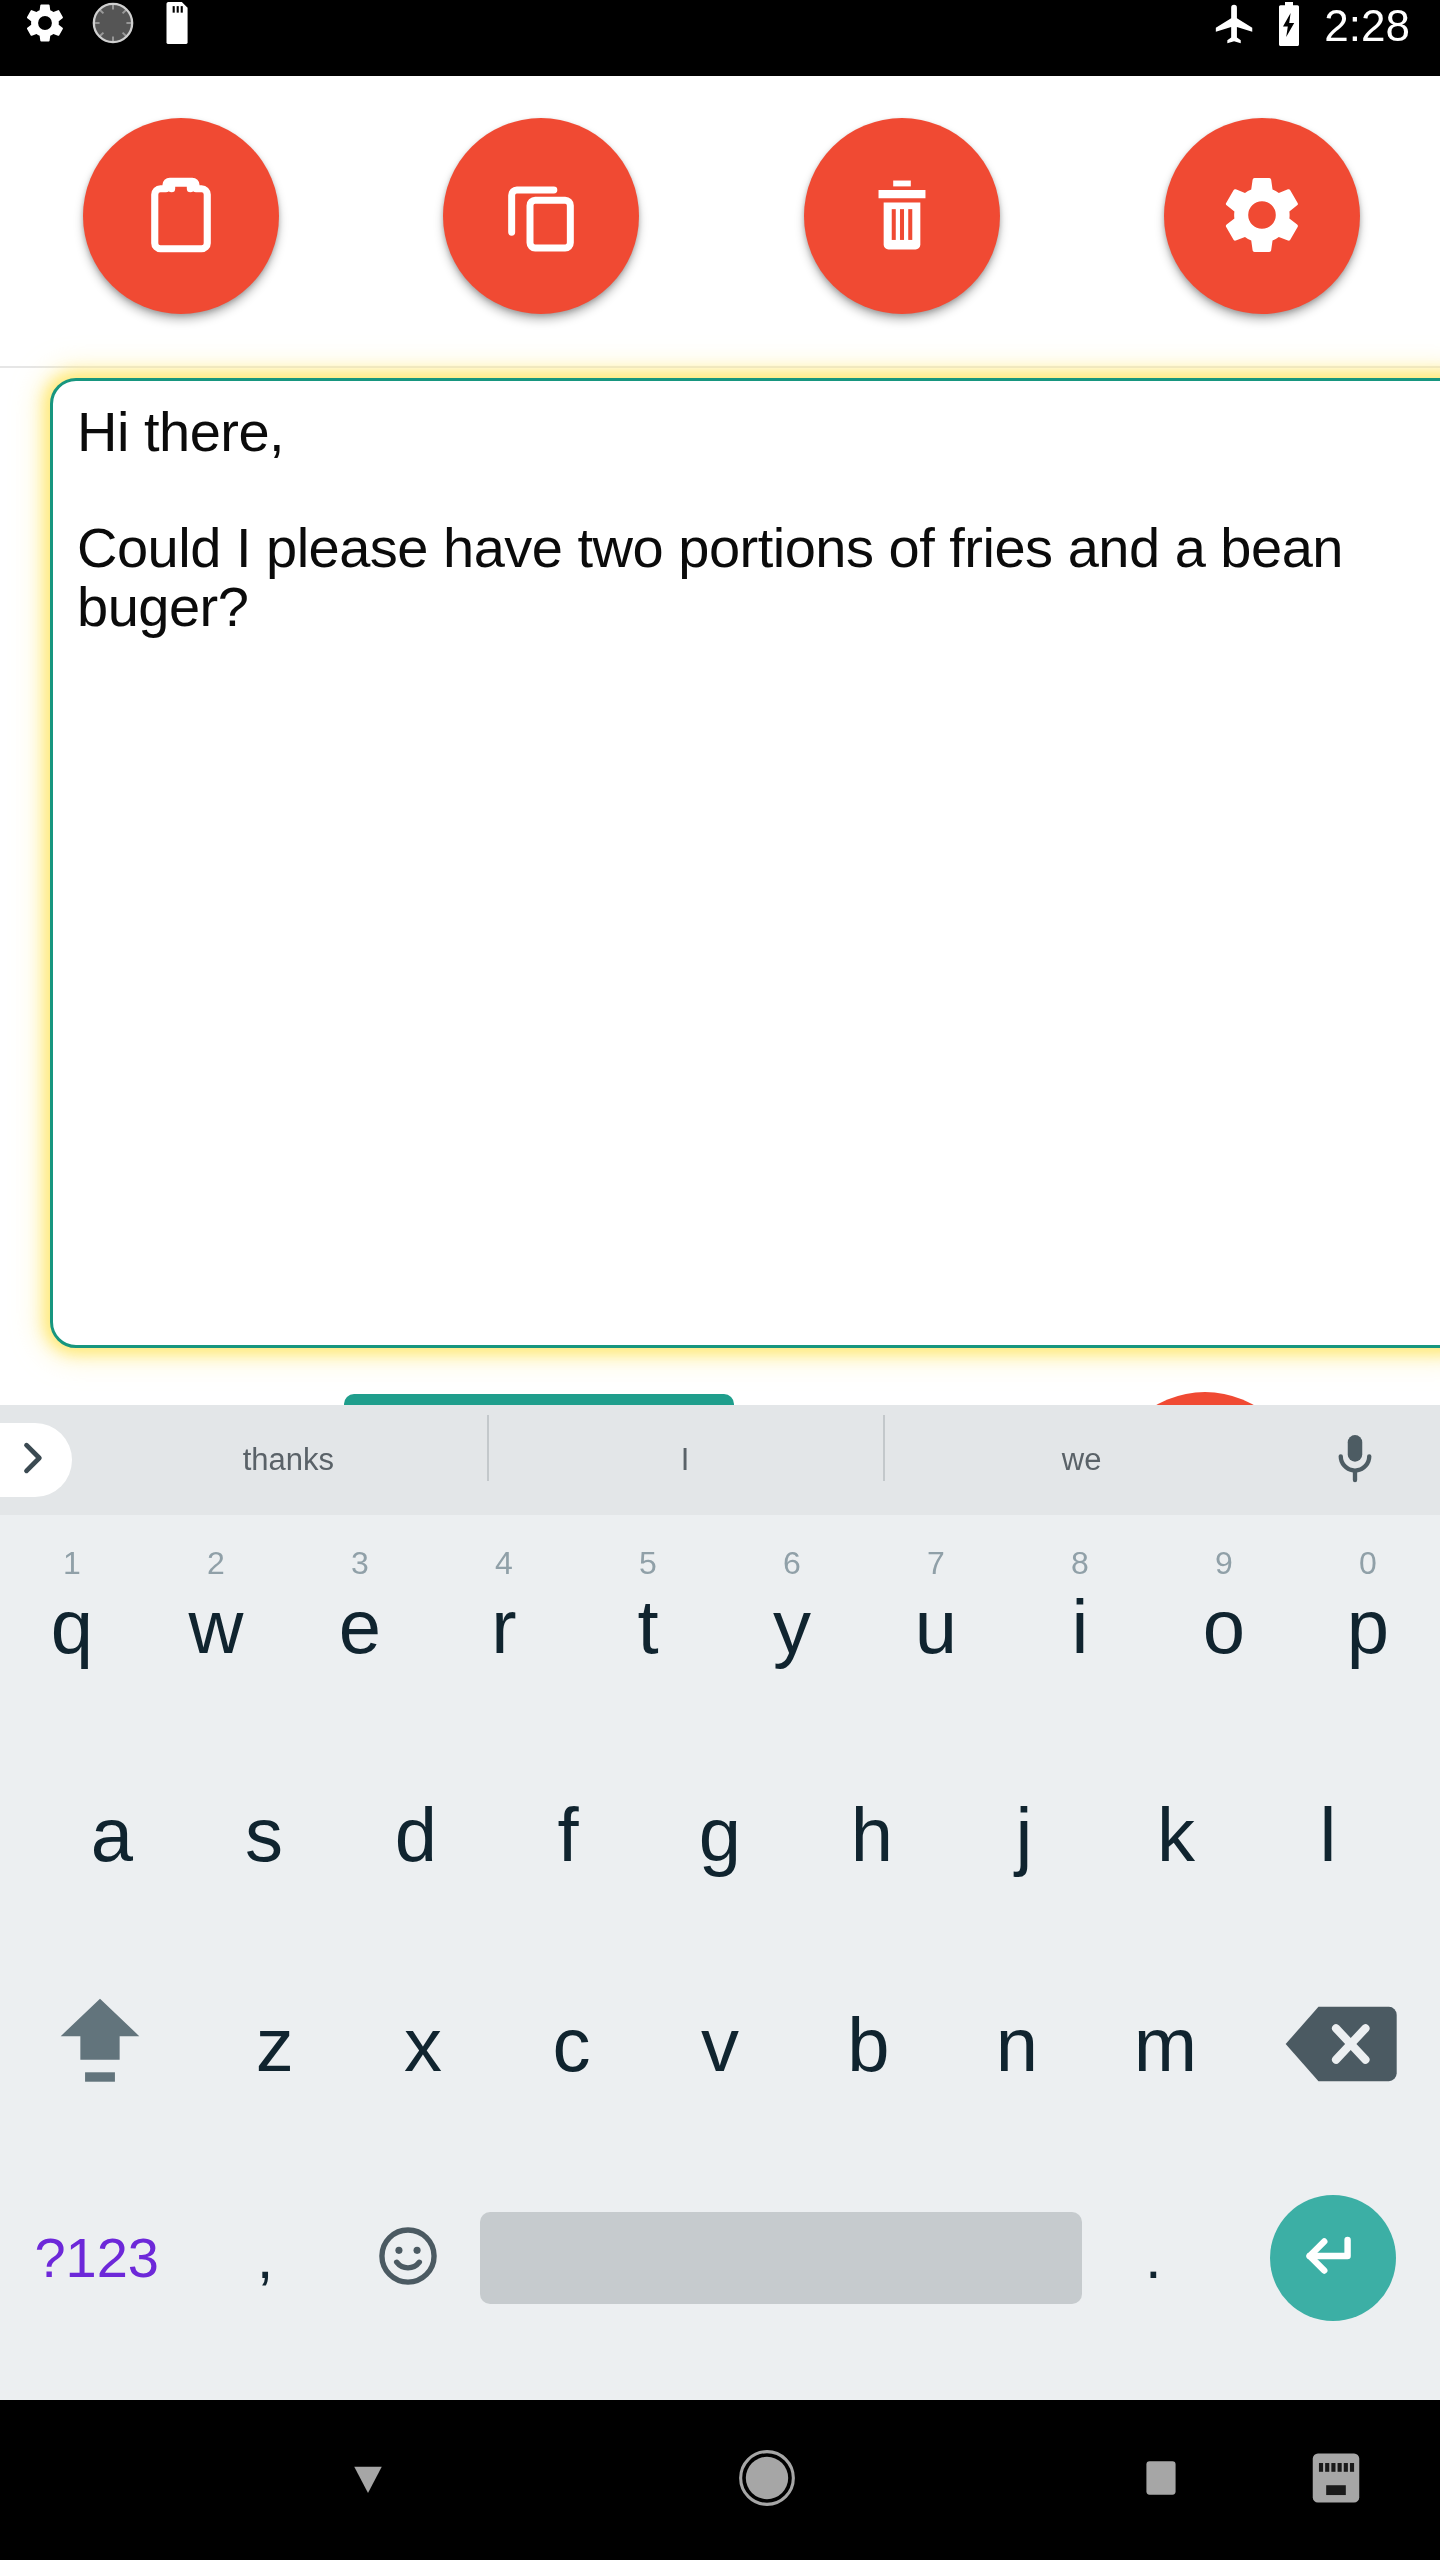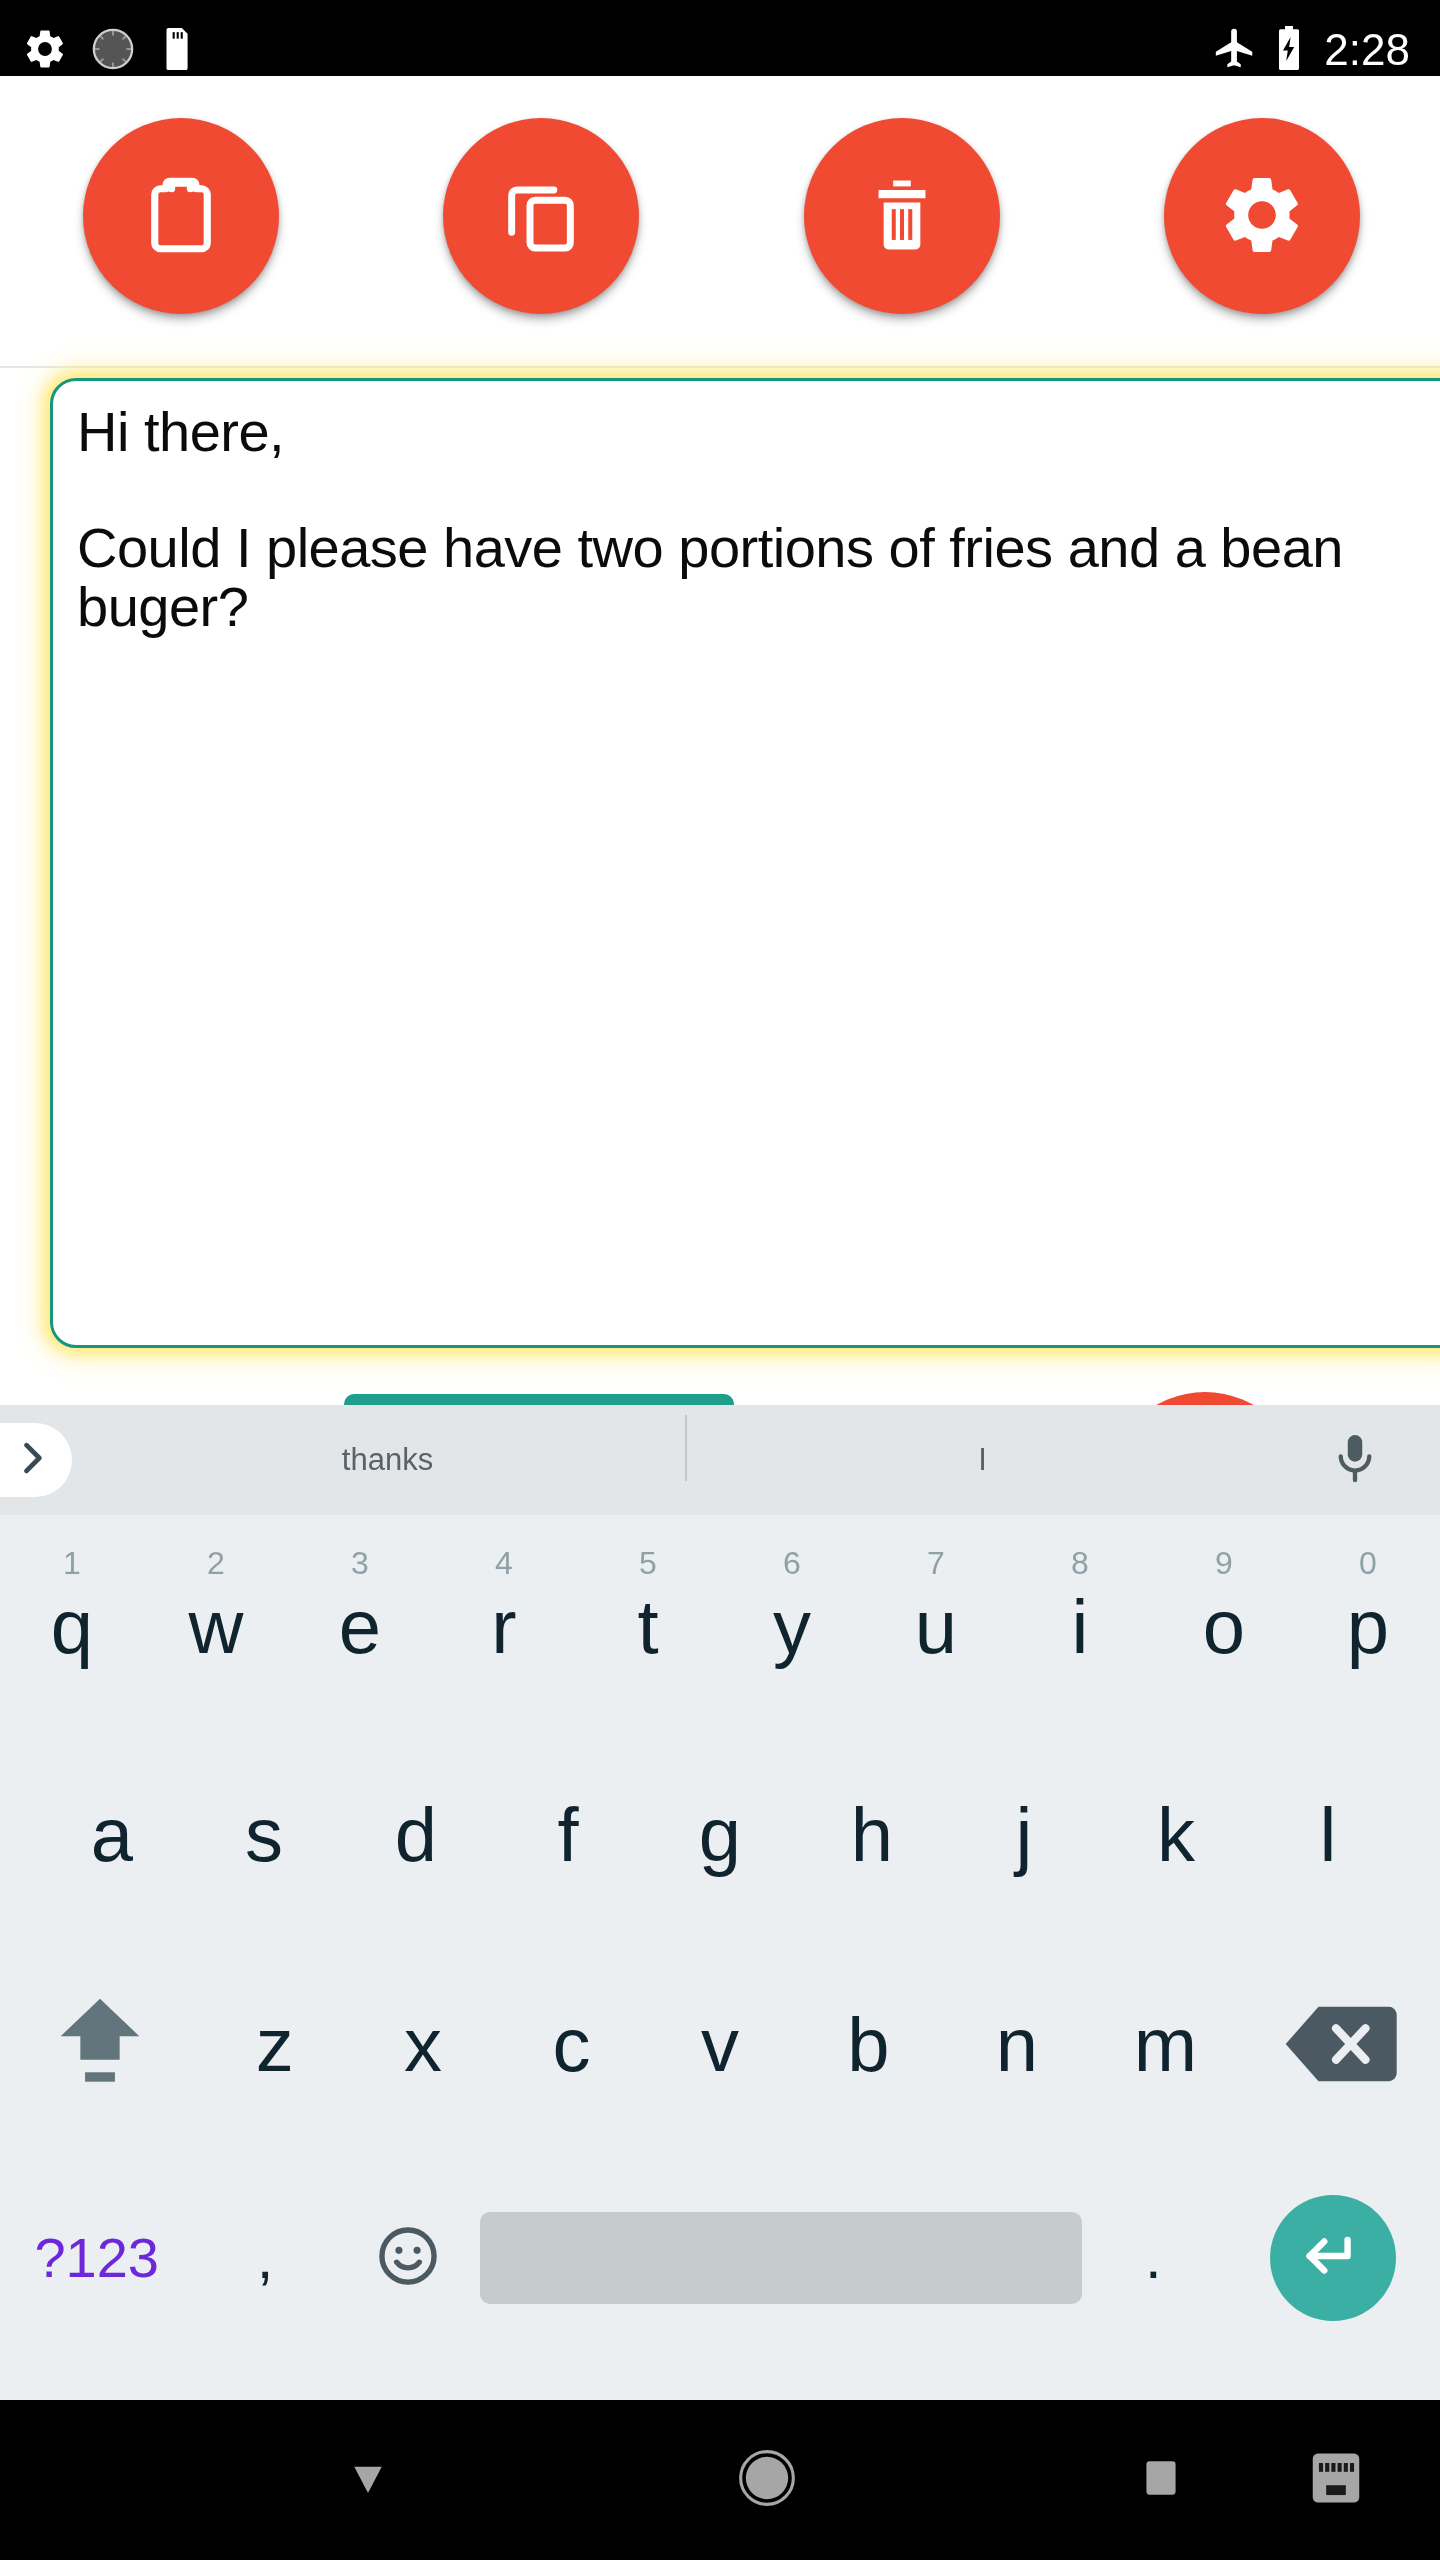--- a/index.html
+++ b/index.html
@@ -13,21 +13,21 @@
     position: relative;
     width: 1440px; height: 2560px;
     background: #ffffff;
   }
 
   
   .statusbar {
     position: absolute; top: 0; left: 0;
     width: 1440px; height: 76px;
     background: #000000;
-    display: flex; align-items: flex-end;
+    display: flex; align-items: flex-start;
     padding: 0 22px;
   }
   .sb-left { display: flex; align-items: center; gap: 22px; }
   .sb-right { margin-left: auto; display: flex; align-items: center; gap: 14px; }
   .sb-time {
     color: #ffffff; font-size: 44px; letter-spacing: 0px;
     font-family: "Liberation Sans", sans-serif;
     padding-left: 4px; padding-right: 8px;
   }
   .ic { display: block; }
@@ -338,20 +338,21 @@
       <div class="sugg-expand">
         <span>
           <svg width="44" height="44" viewBox="0 0 24 24" fill="none" stroke="#3b4a52" stroke-width="2.6" stroke-linecap="round" stroke-linejoin="round">
             <polyline points="9,5 16,12 9,19"></polyline>
           </svg>
         </span>
       </div>
       <div class="sugg-items">
         <div class="sugg">thanks</div>
         <div class="sugg">I</div>
+        <div class="sugg">we</div>
         <div class="sugg-mic">
           <span>
             <svg width="58" height="58" viewBox="0 0 24 24" fill="#4d5c63">
               <rect x="9" y="2.5" width="6" height="11" rx="3"></rect>
               <path d="M5.2 11.3a.9.9 0 0 1 1.8 0 5 5 0 0 0 10 0 .9.9 0 0 1 1.8 0 6.8 6.8 0 0 1-5.9 6.7v3.1a.9.9 0 0 1-1.8 0v-3.1a6.8 6.8 0 0 1-5.9-6.7z"></path>
             </svg>
           </span>
         </div>
       </div>
     </div>

